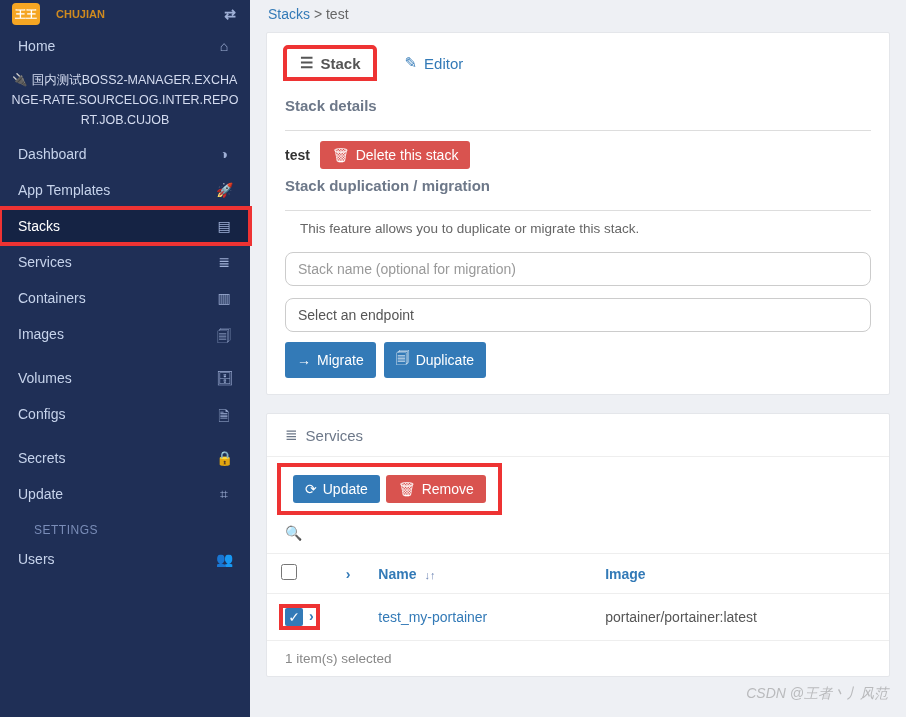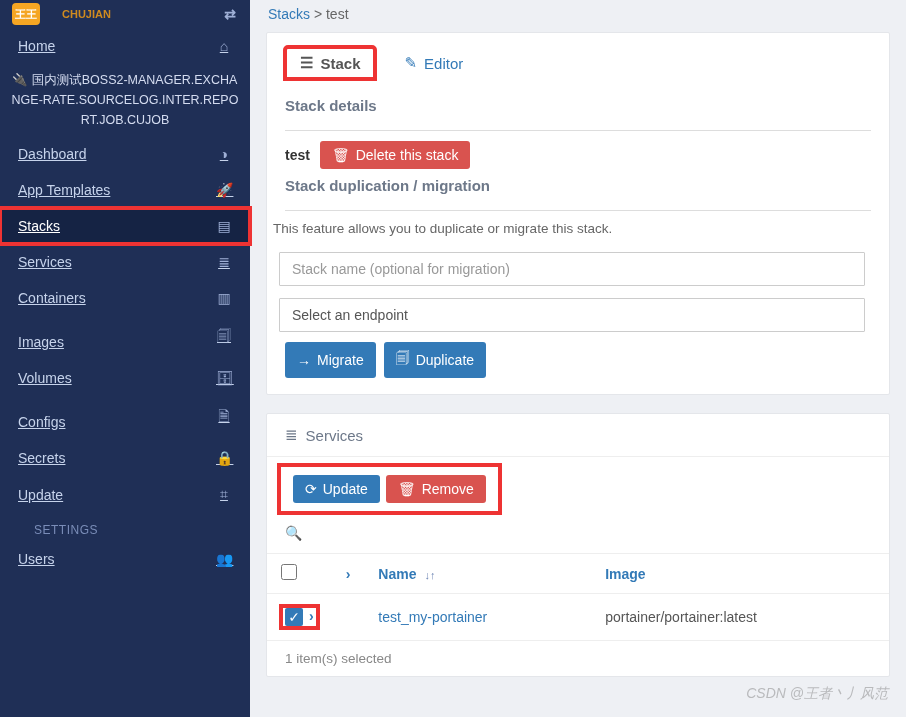--- a/index.html
+++ b/index.html
@@ -28,39 +28,38 @@
   padding: 0 12px;
   display: flex;
   align-items: center;
   justify-content: space-between;
   color: #f5a623;
   font-weight: bold;
 }
 .logo-mark {
   display: inline-flex;
   align-items: center;
-  gap: 22px;
+  gap: 16px;
 }
 .logo-badge {
   width: 28px; height: 22px;
   background: #f5a623;
   border-radius: 4px;
   display: inline-flex;
   align-items: center; justify-content: center;
   color: #fff; font-size: 11px; font-weight: bold;
 }
 .nav { list-style: none; }
 .nav-item {
   padding: 10px 18px;
   display: flex;
-  align-items: flex-end;
+  align-items: flex-start;
   justify-content: space-between;
   cursor: pointer;
   color: #c6d3eb;
-  text-decoration: underline;
 }
 .nav-item.active { background: #152344; color: #fff; }
 .nav-endpoint {
   padding: 6px 10px;
   text-align: center;
   color: #d4dcf0;
   font-size: 12.5px;
   line-height: 1.6;
   white-space: normal;
   word-break: break-all;
@@ -126,27 +125,27 @@
 }
 .row { margin: 8px 18px; display: flex; align-items: center; gap: 10px; }
 .btn {
   display: inline-flex; align-items: center; gap: 6px;
   padding: 6px 12px;
   border: none; border-radius: 3px;
   font-size: 14px; cursor: pointer; color: #fff;
 }
 .btn-danger { background: #d9534f; }
 .btn-primary { background: #337ab7; }
-.descr { margin: 4px 6px 10px; color: #666; font-size: 13.5px; }
+.descr { margin: 4px 33px 10px; color: #666; font-size: 13.5px; }
 .input, .select {
   width: calc(100% - 36px);
-  margin: 6px 12px;
+  margin: 6px 18px;
   padding: 8px 12px;
   border: 1px solid #ccc;
-  border-radius: 1px;
+  border-radius: 8px;
   font-size: 14px;
   color: #555;
   background: #fff;
 }
 .input::placeholder { color: #999; }
 .btnbar { margin: 10px 18px 16px; display: flex; gap: 8px; }
 
 .panel-head {
   padding: 12px 18px;
   color: #6d7889;

